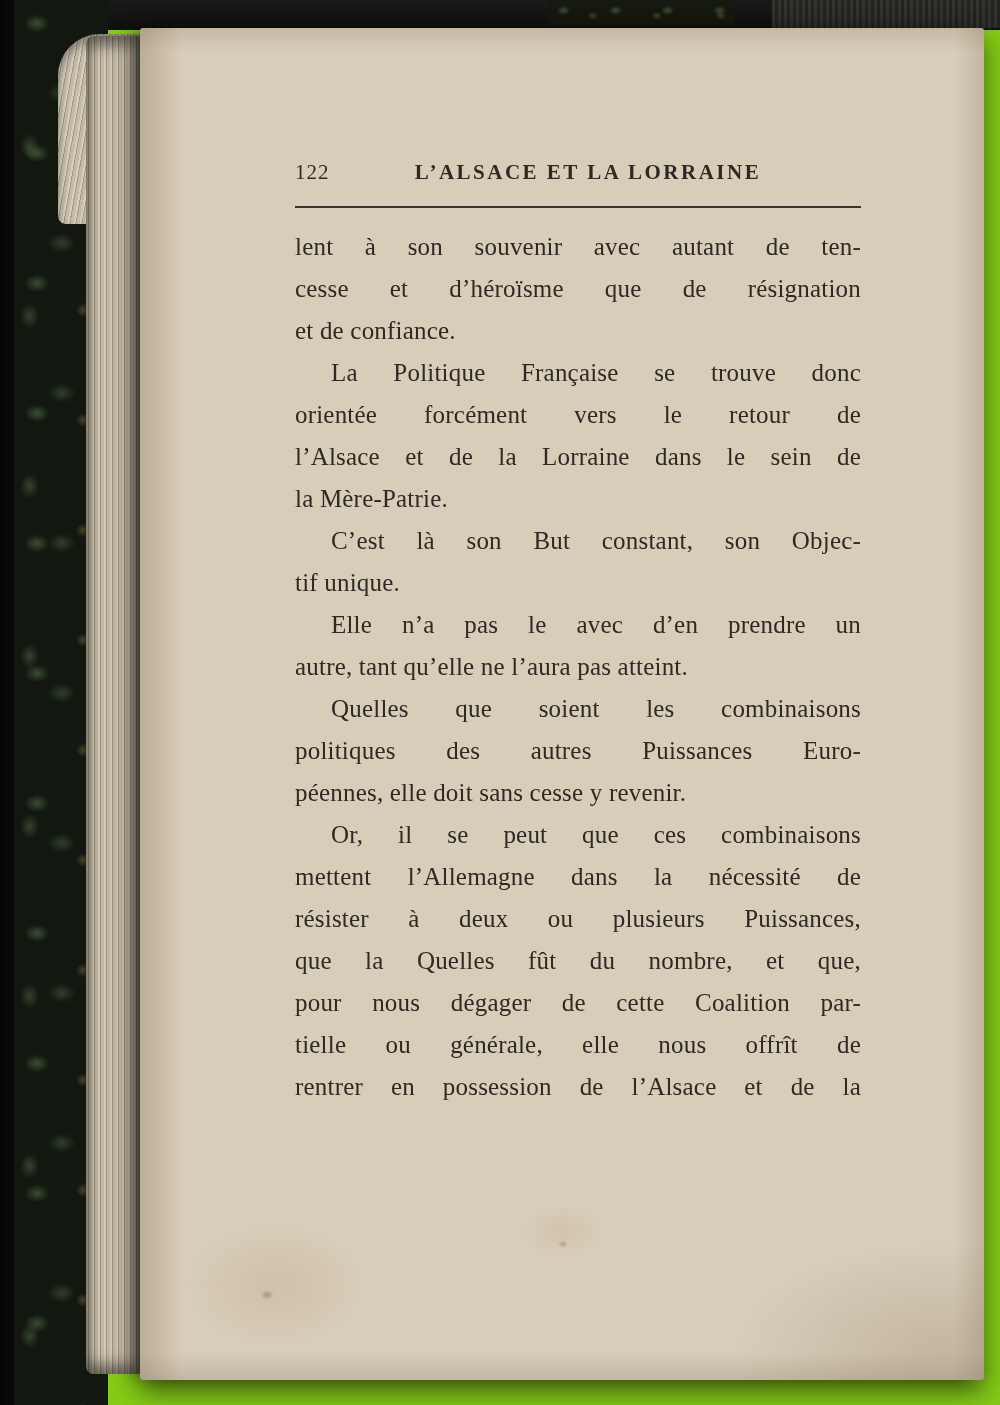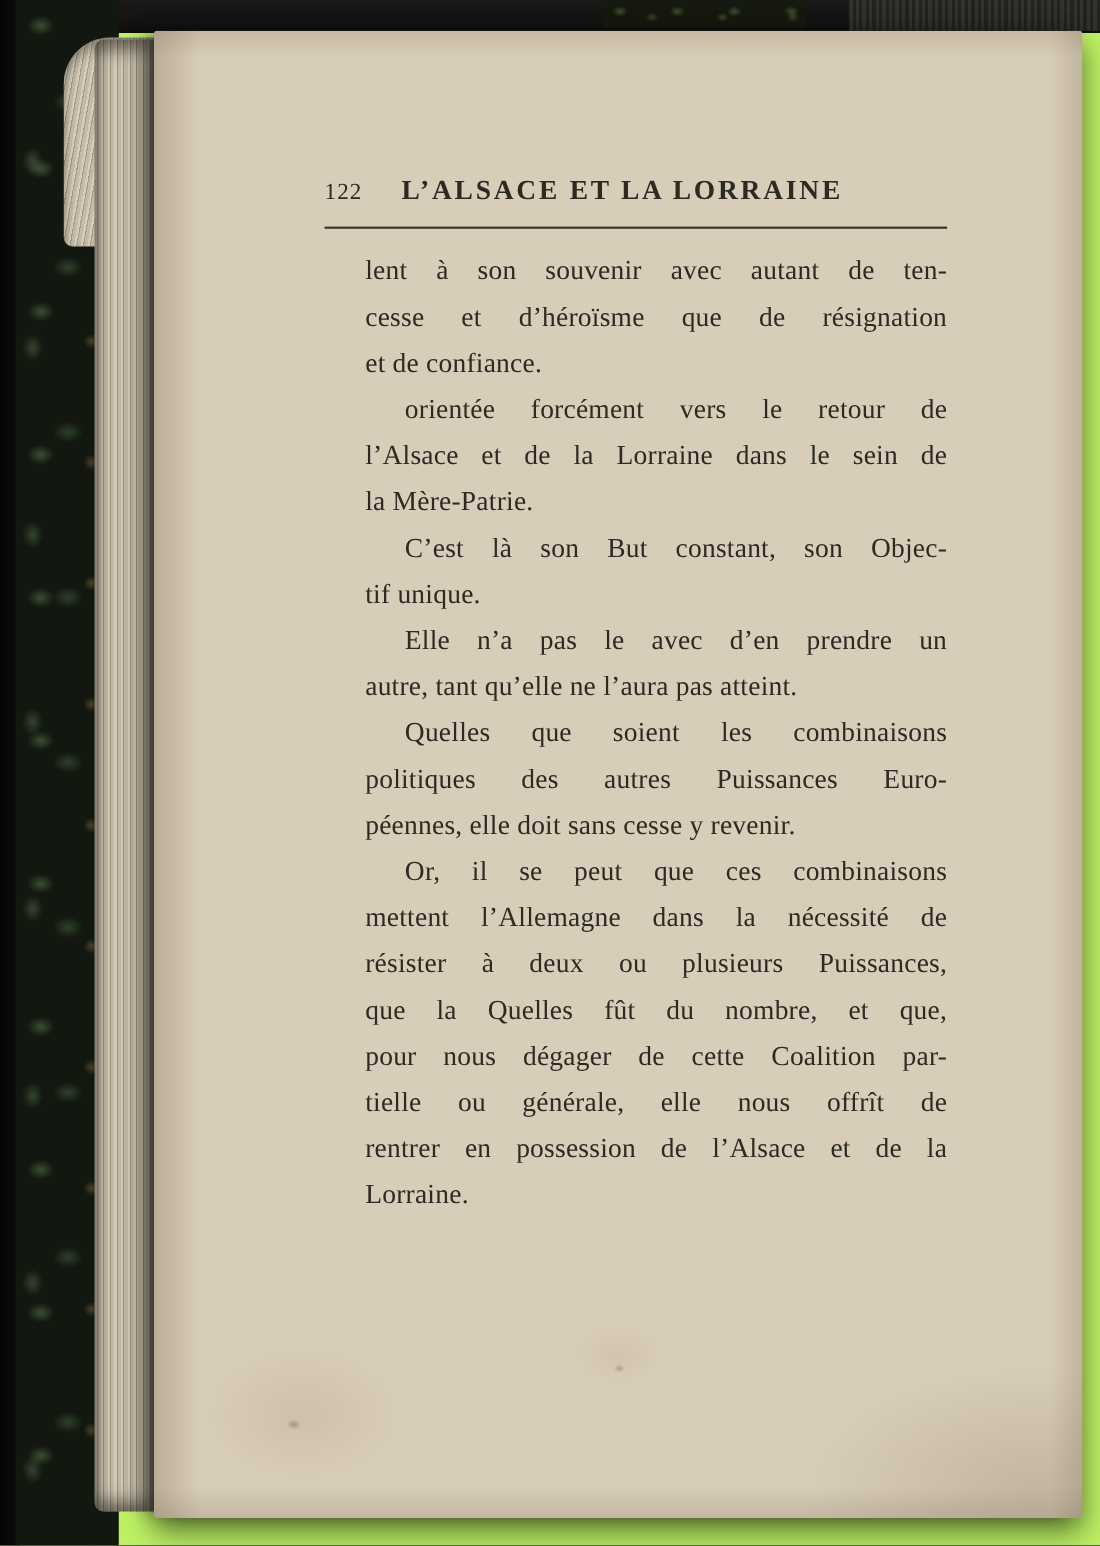--- a/index.html
+++ b/index.html
@@ -1,21 +1,21 @@
 <!DOCTYPE html>
 <html><head>
 <meta charset="utf-8">
 <style>
   html, body { margin: 0; padding: 0; background: #0b0a09; }
   .scene {
     position: relative;
     width: 1000px;
     height: 1405px;
     overflow: hidden;
-    background: #bef264;
+    background: #84cc16;
     font-family: "Liberation Serif", "DejaVu Serif", serif;
   }
 
   
   .spine-edge {
     position: absolute; left: 0; top: 0; width: 18px; height: 100%;
     background: linear-gradient(90deg, #050505 0%, #0c0b0a 100%);
   }
   .cover-left {
     position: absolute; left: 14px; top: 0; width: 94px; height: 100%;
@@ -81,30 +81,30 @@
     color: #2d2a24;
   }
 
   .header-row {
     display: flex; align-items: baseline; height: 34px;
   }
   .page-number {
     font-size: 21px; letter-spacing: 1px; flex: 0 0 auto; width: 70px;
   }
   .running-title {
-    flex: 1 1 auto; font-size: 25px; font-weight: bold;
+    flex: 1 1 auto; text-align: center; font-size: 21px; font-weight: bold;
     letter-spacing: 2.5px; padding-right: 50px; white-space: nowrap;
   }
   .header-rule {
     height: 2px; background: #39352c; margin-top: 12px;
   }
 
   .body-text { margin-top: 18px; font-size: 25px; line-height: 42px; letter-spacing: 0.2px; }
   .para { margin: 0; }
-  .line { text-align: justify; text-align-last: justify; margin-left: 37px; }
+  .line { text-align: justify; text-align-last: justify; }
   .line.last { text-align-last: left; }
   .para.indent .line:first-child { padding-left: 36px; }
 
   .stain-a {
     position: absolute; left: 120px; top: 1262px; width: 14px; height: 10px;
     background: radial-gradient(ellipse, rgba(120,95,60,.45), rgba(120,95,60,0) 70%);
     border-radius: 50%;
   }
   .stain-b {
     position: absolute; left: 418px; top: 1212px; width: 10px; height: 8px;
@@ -141,20 +141,21 @@
 
       <div class="body-text">
 
         <p class="para">
           <span class="line" style="display:block">lent à son souvenir avec autant de ten-</span>
           <span class="line" style="display:block">cesse et d’héroïsme que de résignation</span>
           <span class="line last" style="display:block">et de confiance.</span>
         </p>
 
         <p class="para indent">
+          <span class="line" style="display:block">La Politique Française se trouve donc</span>
           <span class="line" style="display:block">orientée forcément vers le retour de</span>
           <span class="line" style="display:block">l’Alsace et de la Lorraine dans le sein de</span>
           <span class="line last" style="display:block">la Mère-Patrie.</span>
         </p>
 
         <p class="para indent">
           <span class="line" style="display:block">C’est là son But constant, son Objec-</span>
           <span class="line last" style="display:block">tif unique.</span>
         </p>
 
@@ -170,20 +171,19 @@
         </p>
 
         <p class="para indent">
           <span class="line" style="display:block">Or, il se peut que ces combinaisons</span>
           <span class="line" style="display:block">mettent l’Allemagne dans la nécessité de</span>
           <span class="line" style="display:block">résister à deux ou plusieurs Puissances,</span>
           <span class="line" style="display:block">que la Quelles fût du nombre, et que,</span>
           <span class="line" style="display:block">pour nous dégager de cette Coalition par-</span>
           <span class="line" style="display:block">tielle ou générale, elle nous offrît de</span>
           <span class="line" style="display:block">rentrer en possession de l’Alsace et de la</span>
-          <span class="line last" style="display:block">Lorraine.</span>
         </p>
 
       </div>
     </div>
   </div>
 
 </div>
 
 </body></html>

